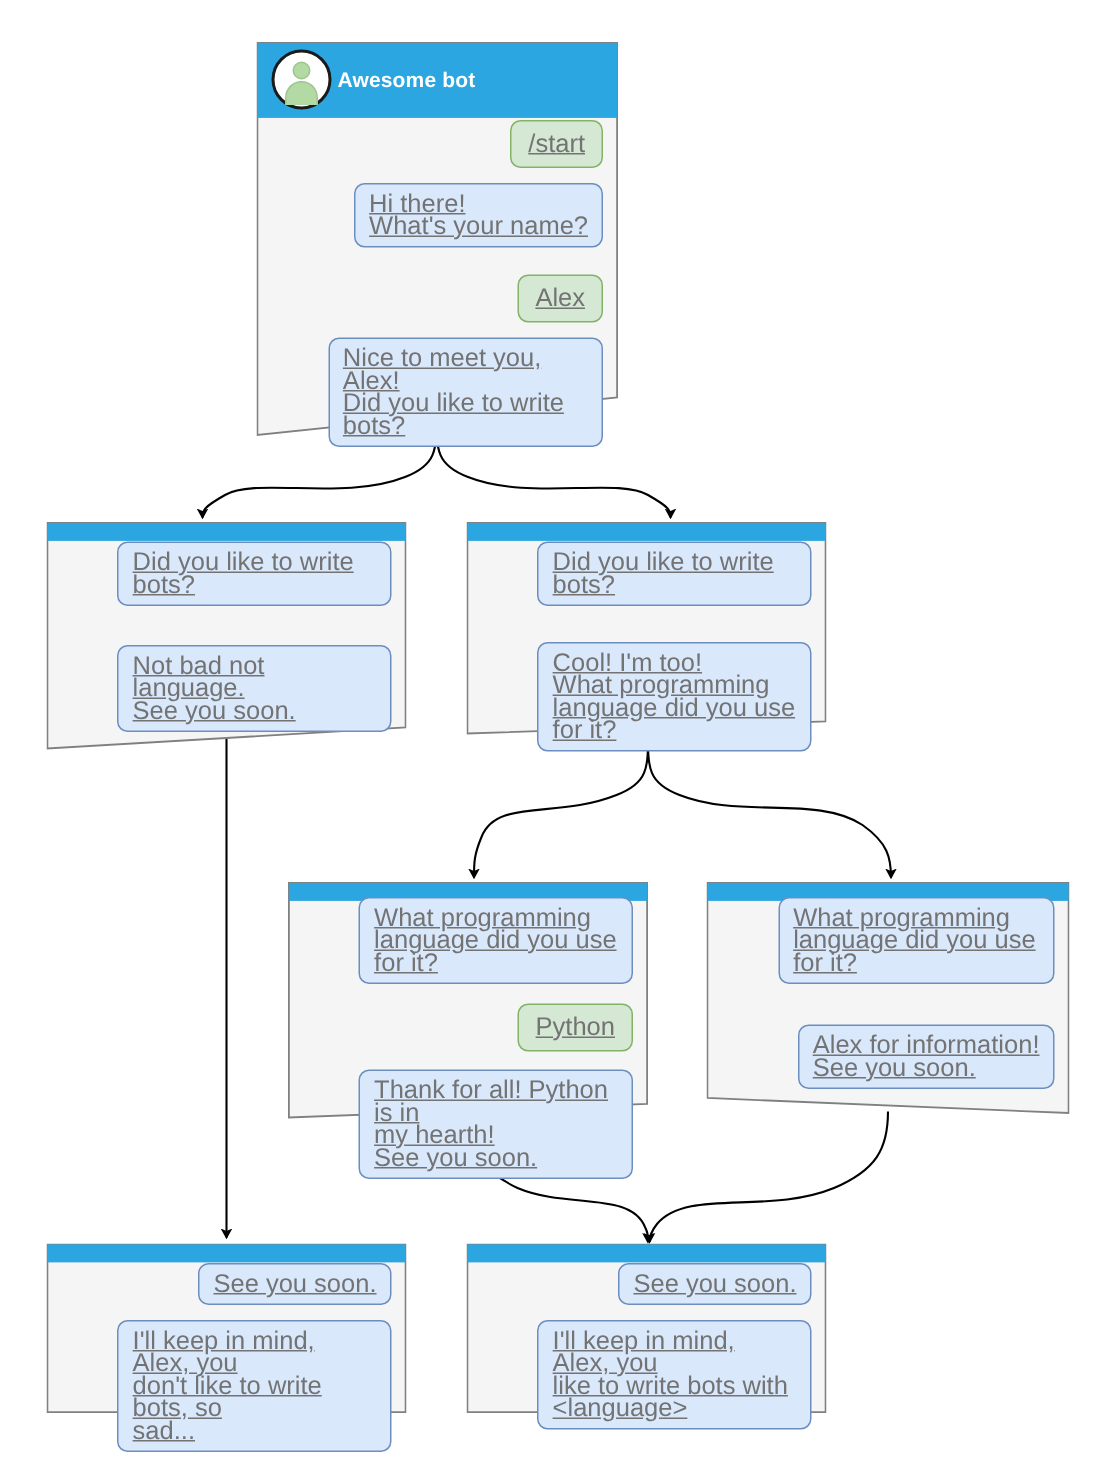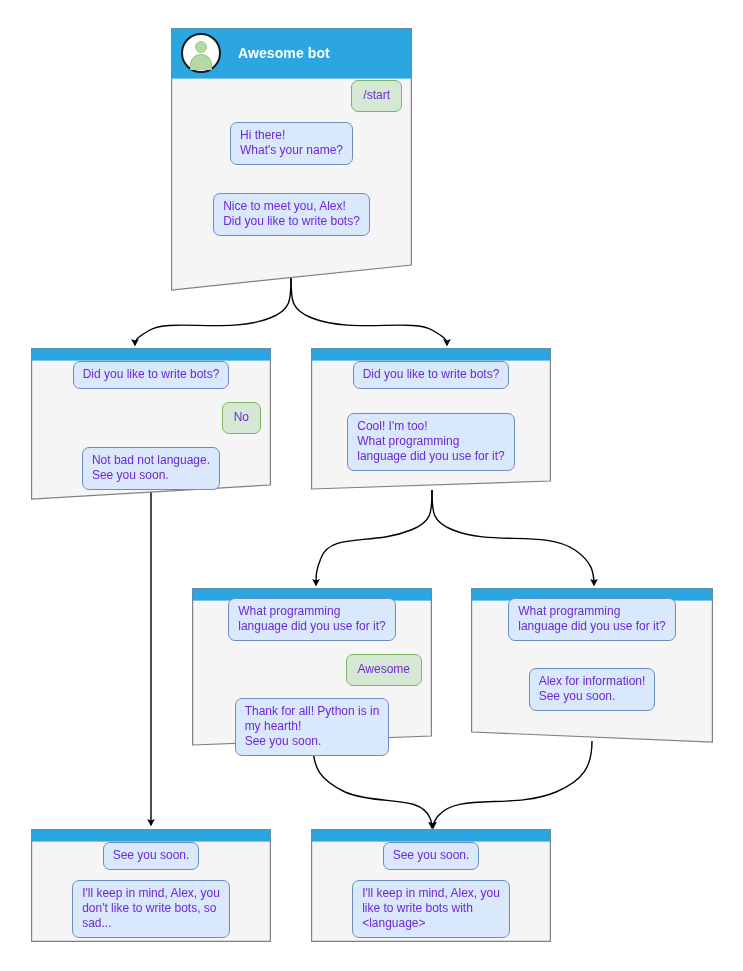--- a/index.html
+++ b/index.html
@@ -102,32 +102,33 @@
     position: absolute;
     left: 0;
     right: 0;
     box-sizing: border-box;
     padding: 0 10px;
   }
   .bubble-row {
     display: flex;
     width: 100%;
   }
-  .bubble-row.left { justify-content: center; }
+  .bubble-row.left { justify-content: flex-end; }
   .bubble-row.right { justify-content: flex-end; }
   .bubble {
     border-radius: 7px;
     border: 1px solid;
     padding: 5px 9px 6px 9px;
-    font-size: 12px;
+    font-size: 17px;
     line-height: 15px;
-    color: #6d28d9;
+    color: #737373;
     white-space: pre-line;
     box-sizing: border-box;
     max-width: 83%;
+    text-decoration: underline;
   }
   .bubble.bot {
     background: #dae8fc;
     border-color: #6c8ebf;
   }
   .bubble.user {
     background: #d5e8d4;
     border-color: #82b366;
     padding: 7px 11px 8px 11px;
   }
@@ -156,60 +157,60 @@
     <path d="M313,745 C313,768 320,780 345,792 C378,806 420,794 430,818 C432,822 432,824 432,828" fill="none" stroke="#000000" stroke-width="1.4" marker-end="url(#arrow)"></path>
     <path d="M592,741 C592,766 584,780 556,792 C512,810 458,792 438,816 C434,821 433,824 433,828" fill="none" stroke="#000000" stroke-width="1.4" marker-end="url(#arrow)"></path>
   </svg>
 
   <div class="node" style="left:171px; top:28px; width:241px; height:263px;">
     <svg class="node-shape" viewBox="0 0 241 263" preserveAspectRatio="none" xmlns="http://www.w3.org/2000/svg">
       <path d="M0.6,0.6 L240.4,0.6 L240.4,237 L0.6,262 Z" fill="#f5f5f5" stroke="#808080" stroke-width="1.2"></path>
       <rect x="0.6" y="0.6" width="239.8" height="50" fill="#2ba6e0"></rect>
     </svg>
     <div class="node-content">
-      <div class="node-header" style="height:50px; padding:0 0 0 10px; gap:17px;">
+      <div class="node-header" style="height:50px; padding:0 0 0 10px; gap:4px;">
         <div class="avatar">
           <div class="head"></div>
             <div class="body"></div>
         </div>
         <span class="node-title">Awesome bot</span>
       </div>
       <div class="bubbles" style="top:52px;">
         <div class="bubble-row right">
           <div class="bubble user">/start</div>
         </div>
         <div class="spacer"></div>
         <div class="bubble-row left">
           <div class="bubble bot">Hi there!
 What's your name?</div>
         </div>
         <div class="spacer" style="height:18px;"></div>
+        <div class="bubble-row right">
+          <div class="bubble user">Alex</div>
+        </div>
         <div class="spacer"></div>
         <div class="bubble-row left">
           <div class="bubble bot">Nice to meet you, Alex!
 Did you like to write bots?</div>
         </div>
       </div>
     </div>
   </div>
 
   <div class="node" style="left:31px; top:348px; width:240px; height:152px;">
     <svg class="node-shape" viewBox="0 0 240 152" preserveAspectRatio="none" xmlns="http://www.w3.org/2000/svg">
       <path d="M0.6,0.6 L239.4,0.6 L239.4,137 L0.6,151 Z" fill="#f5f5f5" stroke="#808080" stroke-width="1.2"></path>
       <rect x="0.6" y="0.6" width="238.8" height="12" fill="#2ba6e0"></rect>
     </svg>
     <div class="node-content">
       <div class="bubbles" style="top:13px;">
         <div class="bubble-row left">
           <div class="bubble bot">Did you like to write bots?</div>
         </div>
         <div class="spacer" style="height:13px;"></div>
-        <div class="bubble-row right">
-          <div class="bubble user">No</div>
-        </div>
         <div class="spacer" style="height:13px;"></div>
         <div class="bubble-row left">
           <div class="bubble bot">Not bad not language.
 See you soon.</div>
         </div>
       </div>
     </div>
   </div>
 
   <div class="node" style="left:311px; top:348px; width:240px; height:142px;">
@@ -239,21 +240,21 @@
       <rect x="0.6" y="0.6" width="238.8" height="12" fill="#2ba6e0"></rect>
     </svg>
     <div class="node-content">
       <div class="bubbles" style="top:10px;">
         <div class="bubble-row left">
           <div class="bubble bot">What programming
 language did you use for it?</div>
         </div>
         <div class="spacer" style="height:13px;"></div>
         <div class="bubble-row right">
-          <div class="bubble user">Awesome</div>
+          <div class="bubble user">Python</div>
         </div>
         <div class="spacer" style="height:12px;"></div>
         <div class="bubble-row left">
           <div class="bubble bot">Thank for all! Python is in
 my hearth!
 See you soon.</div>
         </div>
       </div>
     </div>
   </div>

